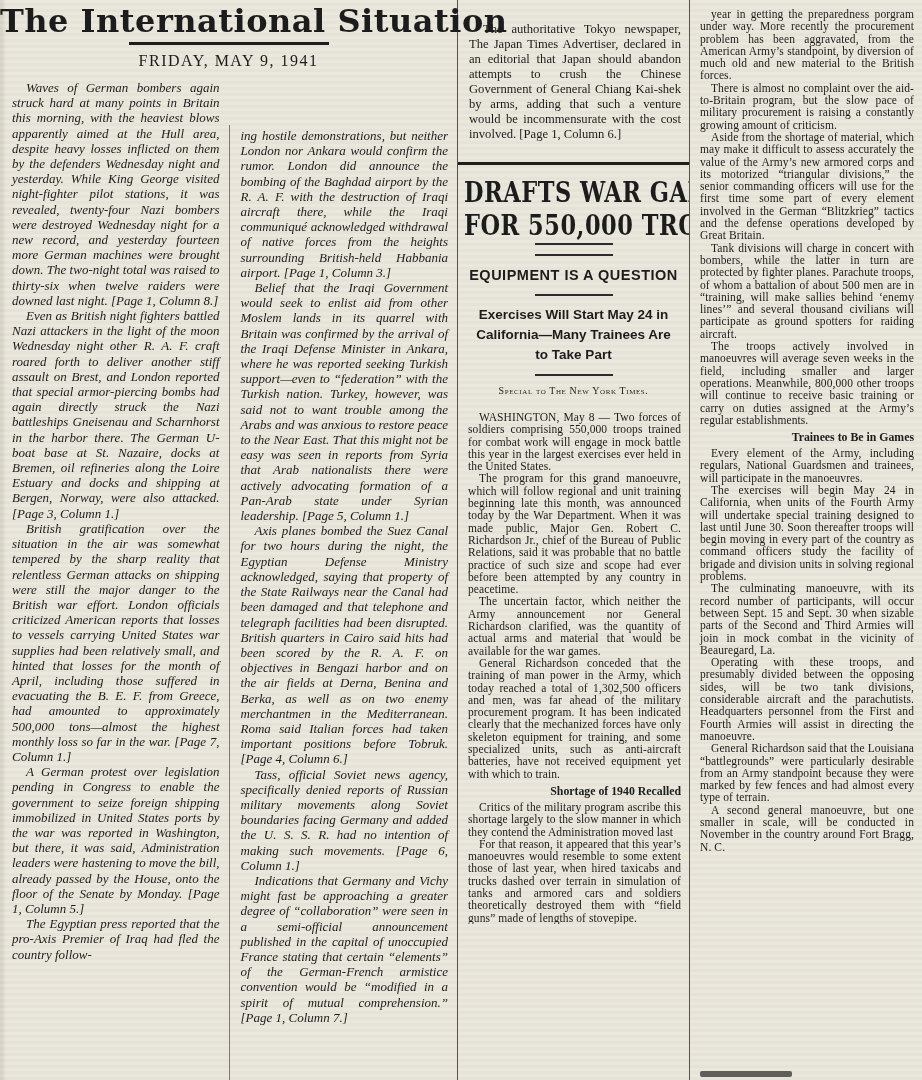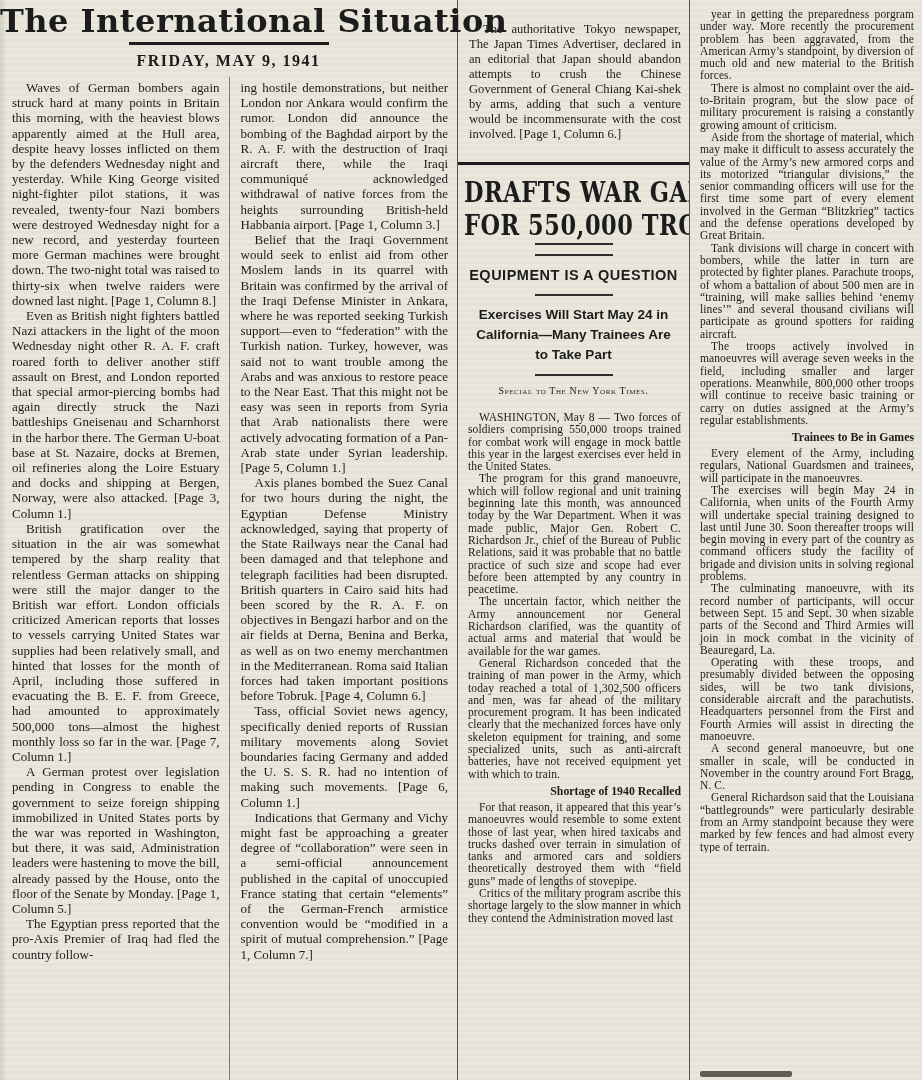--- a/index.html
+++ b/index.html
@@ -19,24 +19,24 @@
   }
   
   .left { width: 458px; border-right: 1px solid #56524a; display: flex; flex-direction: column; }
   header.masthead { text-align: center; padding-top: 3px; }
   h1.mast-title {
     font-family: "DejaVu Serif", serif;
     font-weight: 700; font-size: 32px; line-height: 36px;
     letter-spacing: .5px; white-space: nowrap;
   }
   .title-rule { width: 200px; height: 3px; background: #1d1d1d; margin: 3px auto 7px; }
-  .mast-date { font-weight: 700; font-size: 16px; letter-spacing: 1.5px; margin-bottom: 7px; }
-  .two-cols { flex: 1; display: flex; overflow: hidden; }
+  .mast-date { font-weight: 400; font-size: 16px; letter-spacing: 1.5px; margin-bottom: 7px; }
+  .two-cols { flex: 1; display: flex; overflow: hidden; font-style: italic; }
   .scol { width: 50%; padding: 3px 9px 0 12px; overflow: hidden; }
-  .scol.rule-left { border-left: 1px solid #7e796c; padding-left: 11px; }
+  .scol.rule-left { border-left: 1px solid #7e796c; padding-left: 11px; margin-top: 48px; }
   .scol p, .intro p {
     font-size: 13px; line-height: 15.2px;
     text-align: justify; text-indent: 14px;
   }
   p.cont { text-indent: 0; }
   
   .col3 { width: 232px; border-right: 1px solid #56524a; display: flex; flex-direction: column; overflow: hidden; gap: 10px; }
   .intro { padding: 22px 8px 10px 11px; }
   .intro p { font-size: 12.6px; line-height: 15px; }
   .headline-block { border-top: 3px solid #1d1d1d; border-bottom: 0; padding: 10px 6px 0; text-align: center; }
@@ -113,36 +113,36 @@
       <div class="deck">Exercises Will Start May 24 in California—Many Trainees Are to Take Part</div>
       <div class="mini-rule"></div>
       <div class="credit">Special to The New York Times.</div>
     </div>
     <div class="nbody">
       <p>WASHINGTON, May 8 — Two forces of soldiers comprising 550,000 troops trained for combat work will engage in mock battle this year in the largest exercises ever held in the United States.</p>
       <p>The program for this grand manoeuvre, which will follow regional and unit training beginning late this month, was announced today by the War Department. When it was made public, Major Gen. Robert C. Richardson Jr., chief of the Bureau of Public Relations, said it was probable that no battle practice of such size and scope had ever before been attempted by any country in peacetime.</p>
       <p>The uncertain factor, which neither the Army announcement nor General Richardson clarified, was the quantity of actual arms and material that would be available for the war games.</p>
       <p>General Richardson conceded that the training of man power in the Army, which today reached a total of 1,302,500 officers and men, was far ahead of the military procurement program. It has been indicated clearly that the mechanized forces have only skeleton equipment for training, and some specialized units, such as anti-aircraft batteries, have not received equipment yet with which to train.</p>
       <div class="subhead">Shortage of 1940 Recalled</div>
+      <p>Critics of the military program ascribe this shortage largely to the slow manner in which they contend the Administration moved last</p>
       <p>For that reason, it appeared that this year’s manoeuvres would resemble to some extent those of last year, when hired taxicabs and trucks dashed over terrain in simulation of tanks and armored cars and soldiers theoretically destroyed them with “field guns” made of lengths of stovepipe.</p>
-      <p>Critics of the military program ascribe this shortage largely to the slow manner in which they contend the Administration moved last</p>
     </div>
   </section>
 
   <section class="col4">
     <div class="nbody">
       <p class="cont">year in getting the preparedness porgram under way. More recently the procurement problem has been aggravated, from the American Army’s standpoint, by diversion of much old and new material to the British forces.</p>
       <p>There is almost no complaint over the aid-to-Britain program, but the slow pace of military procurement is raising a constantly growing amount of criticism.</p>
       <p>Aside from the shortage of material, which may make it difficult to assess accurately the value of the Army’s new armored corps and its motorized “triangular divisions,” the senior commanding officers will use for the first time some part of every element involved in the German “Blitzkrieg” tactics and the defense operations developed by Great Britain.</p>
       <p>Tank divisions will charge in concert with bombers, while the latter in turn are protected by fighter planes. Parachute troops, of whom a battalion of about 500 men are in “training, will make sallies behind ‘enemy lines’” and several thousand civilians will participate as ground spotters for raiding aircraft.</p>
       <p>The troops actively involved in manoeuvres will average seven weeks in the field, including smaller and larger operations. Meanwhile, 800,000 other troops will continue to receive basic training or carry on duties assigned at the Army’s regular establishments.</p>
       <div class="subhead">Trainees to Be in Games</div>
       <p>Every element of the Army, including regulars, National Guardsmen and trainees, will participate in the manoeuvres.</p>
       <p>The exercises will begin May 24 in California, when units of the Fourth Army will undertake special training designed to last until June 30. Soon thereafter troops will begin moving in every part of the country as command officers study the facility of brigade and division units in solving regional problems.</p>
       <p>The culminating manoeuvre, with its record number of participants, will occur between Sept. 15 and Sept. 30 when sizable parts of the Second and Third Armies will join in mock combat in the vicinity of Beauregard, La.</p>
       <p>Operating with these troops, and presumably divided between the opposing sides, will be two tank divisions, considerable aircraft and the parachutists. Headquarters personnel from the First and Fourth Armies will assist in directing the manoeuvre.</p>
+      <p>General Richardson said that the Louisiana “battlegrounds” were particularly desirable from an Army standpoint because they were marked by few fences and had almost every type of terrain.</p>
       <p>A second general manoeuvre, but one smaller in scale, will be conducted in November in the country around Fort Bragg, N. C.</p>
-      <p>General Richardson said that the Louisiana “battlegrounds” were particularly desirable from an Army standpoint because they were marked by few fences and had almost every type of terrain.</p>
     </div>
   </section>
 
   <div class="smudge"></div>
 </div>
 
 </body></html>

